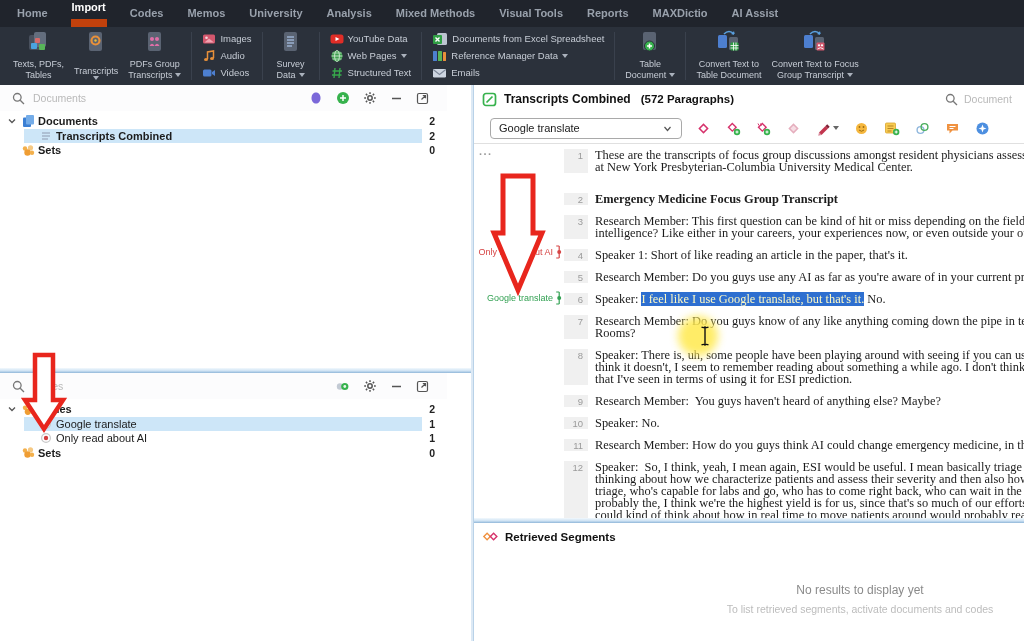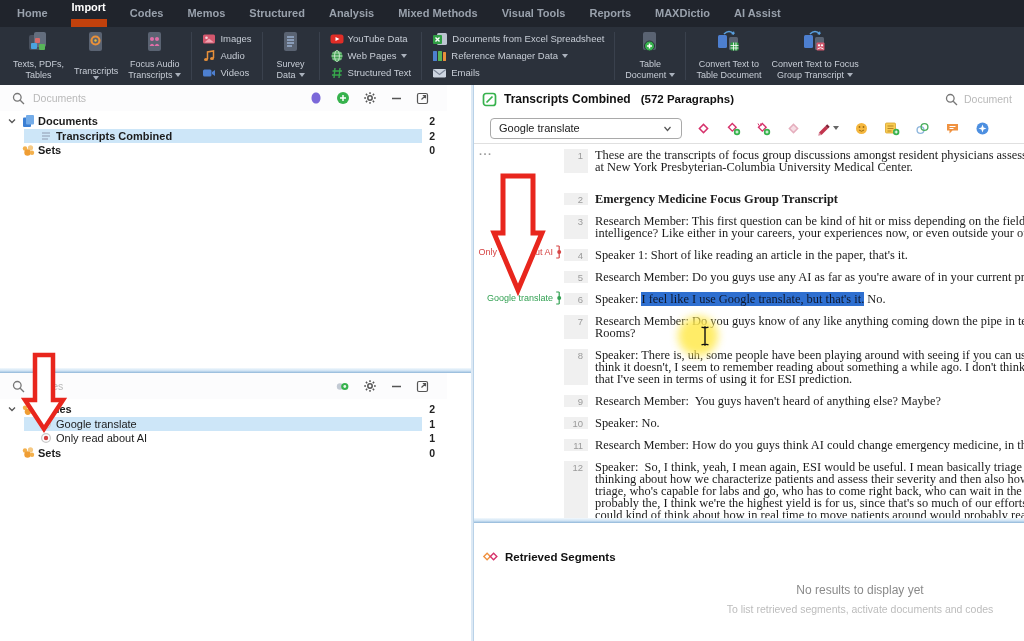--- a/index.html
+++ b/index.html
@@ -75,25 +75,25 @@
   .mcode{position:absolute;right:2px;display:flex;align-items:center;gap:2px;font-size:9px;white-space:nowrap;}
   .paras{position:absolute;left:90px;top:0;right:0;bottom:0;padding-top:5px;}
   .para{display:flex;margin-bottom:10px;}
   .para.gapL{margin-bottom:20px;}
   .pnum{flex:none;width:24px;background:#f0f0f0;font-size:9.5px;color:#9a9a9a;text-align:right;
         padding:1px 5px 0 0;line-height:11px;}
   .plines{margin-left:7px;font-family:"Liberation Serif","DejaVu Serif",serif;font-size:12.4px;
           line-height:12px;color:#1b1b1b;}
   .plines.bold{font-weight:bold;}
   .pline{white-space:pre;}
-  .hl{background:var(--hl,#2e6fd0);color:#0f172a;}
+  .hl{background:var(--hl,#2e6fd0);color:#fef9c3;}
 
   
   .retrieved{position:absolute;left:474px;top:523px;width:550px;height:118px;background:#fff;overflow:hidden;}
-  .rs-head{display:flex;align-items:center;gap:6px;padding:7px 0 0 8px;margin-top:20px;}
+  .rs-head{display:flex;align-items:center;gap:6px;padding:7px 0 0 8px;}
   .rs-title{font-size:11.5px;font-weight:bold;color:#111;}
   .rs-empty{position:absolute;left:206px;top:60px;width:360px;text-align:center;}
   .rs-empty .t1{font-size:12px;color:#8a8a8a;}
   .rs-empty .t2{font-size:10.5px;color:#bcbcbc;margin-top:6px;}
 
   
   .overlay{position:absolute;z-index:60;pointer-events:none;}
   .halo{position:absolute;z-index:55;width:40px;height:40px;border-radius:50%;
         background:var(--halo,#ffe94d);opacity:.85;filter:blur(4px);}
   .ic svg{display:block;}
@@ -101,21 +101,21 @@
 </head>
 <body>
 
 <div class="stage">
 
   <div class="menubar" id="menubar">
       <div class="tab">Home</div>
       <div class="tab active">Import</div>
       <div class="tab">Codes</div>
       <div class="tab">Memos</div>
-      <div class="tab">Structured</div>
+      <div class="tab">University</div>
       <div class="tab">Analysis</div>
       <div class="tab">Mixed Methods</div>
       <div class="tab">Visual Tools</div>
       <div class="tab">Reports</div>
       <div class="tab">MAXDictio</div>
       <div class="tab">AI Assist</div>
     </div>
 
   <div class="ribbon" id="ribbon">
       <div class="rgroup">
@@ -159,21 +159,21 @@
               <svg width="22" height="22" viewBox="0 0 22 22">
                 <rect x="4" y="1" width="13" height="19" rx="2" fill="#5a6372"></rect>
                 <circle cx="8" cy="8" r="2" fill="#e06fa8"></circle>
                 <circle cx="13" cy="8" r="2" fill="#e06fa8"></circle>
                 <path d="M5.5 15 q2.5 -4.5 5 0 z" fill="#e06fa8"></path>
                 <path d="M10.5 15 q2.5 -4.5 5 0 z" fill="#e06fa8"></path>
               </svg>
             </span>
           </div>
           <div class="rlabels">
-            <div class="rlabel">Focus Audio</div>
+            <div class="rlabel">PDFs Group</div>
             <div class="rlabel">Transcripts<span class="caret"></span></div>
           </div>
         </div>
       </div>
       <div class="rsep"></div>
       <div class="rgroup">
         <div class="rstack">
           <div class="rsmall">
             <span class="ic">
               <svg width="14" height="14" viewBox="0 0 14 14">

